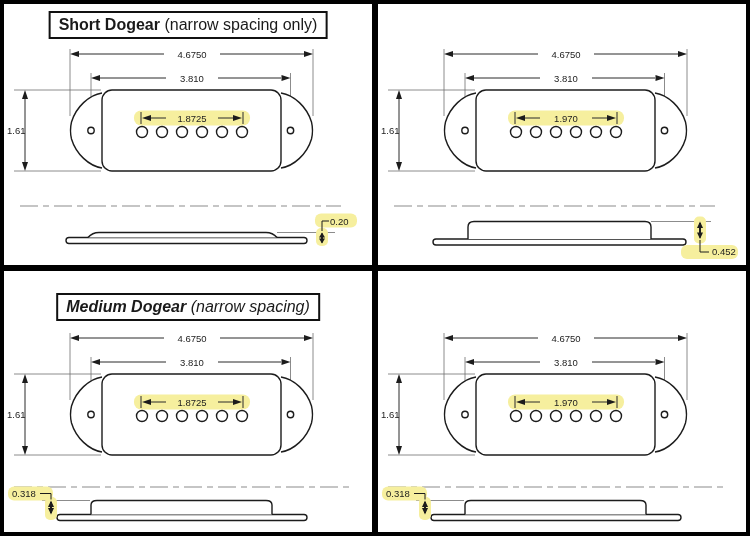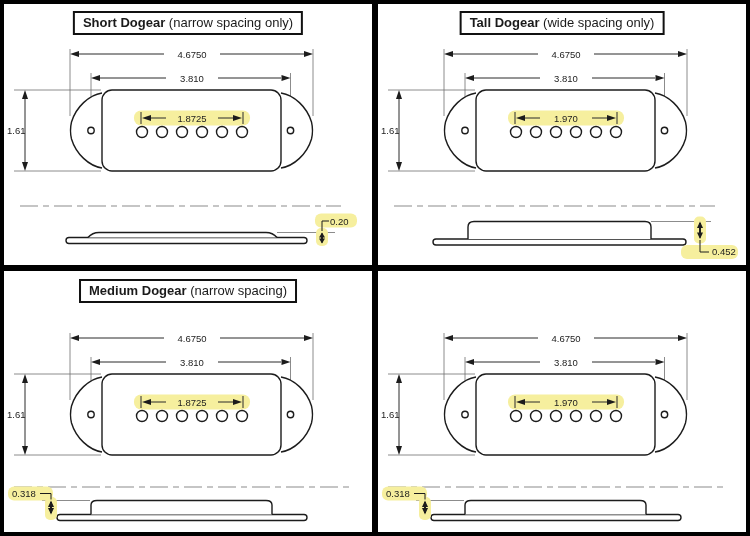--- a/index.html
+++ b/index.html
@@ -7,24 +7,24 @@
     box-sizing:border-box;width:750px;height:536px;
     background:#000;border:4px solid #000;
     display:grid;grid-template-columns:1fr 1fr;grid-template-rows:1fr 1fr;gap:6px;
     font-family:"Liberation Sans","DejaVu Sans",sans-serif;
   }
   .panel{position:relative;background:#fff;overflow:hidden;}
   .panel svg{position:absolute;inset:0;width:100%;height:100%;}
   .title-box{
     position:absolute;left:50%;transform:translateX(-50%);
     border:2px solid #111;background:#fff;padding:2px 8px;
-    white-space:nowrap;z-index:2;font-size:13px;color:#1a1a1a;line-height:1.25;
+    white-space:nowrap;z-index:2;font-size:16px;color:#1a1a1a;line-height:1.25;
   }
   .row-top .title-box{top:7px;}
-  .row-bottom .title-box{top:8px;}
+  .row-bottom .title-box{top:22px;font-style:italic;}
   .t-bold{font-weight:bold;}
   
   .ln{stroke:#1c1c1c;stroke-width:1.4;fill:none;}
   .lnf{stroke:#1c1c1c;stroke-width:1.4;fill:#fff;}
   .erase{fill:#fff;stroke:none;}
   .dimln{stroke:#2a2a2a;stroke-width:1;fill:none;}
   .thin{stroke:#6f6f6f;stroke-width:0.8;fill:none;}
   .arr{fill:#1c1c1c;stroke:none;}
   .dimtxt{font-family:"Liberation Sans","DejaVu Sans",sans-serif;font-size:9.5px;fill:#1c1c1c;}
   .cl{stroke:#8c8c8c;stroke-width:1.1;fill:none;stroke-dasharray:18 5 6 5;}
@@ -112,24 +112,20 @@
           <line class="thick" x1="318" y1="229.5" x2="318" y2="238.5"></line>
           <polygon class="arr" points="318,228.5 315,233.5 321,233.5"></polygon>
           <polygon class="arr" points="318,239.5 315,234.5 321,234.5"></polygon>
           <text class="dimtxt" x="326" y="220.5">0.20</text>
         </g>
       </g>
     </svg>
   </section>
 
   <section class="panel row-top">
-    <div class="title-box">
-      <span class="t-bold">Tall Dogear</span>
-      <span>(wide spacing only)</span>
-    </div>
     <svg viewBox="0 0 368 261" preserveAspectRatio="none">
       <g>
         <g>
           <line class="thin" x1="66" y1="45" x2="66" y2="112"></line>
           <line class="thin" x1="309" y1="45" x2="309" y2="112"></line>
           <line class="dimln" x1="75" y1="50" x2="160" y2="50"></line>
           <line class="dimln" x1="216" y1="50" x2="300" y2="50"></line>
           <polygon class="arr" points="66,50 75,47 75,53"></polygon>
           <polygon class="arr" points="309,50 300,47 300,53"></polygon>
           <text class="dimtxt" x="188" y="53.5" text-anchor="middle">4.6750</text>

